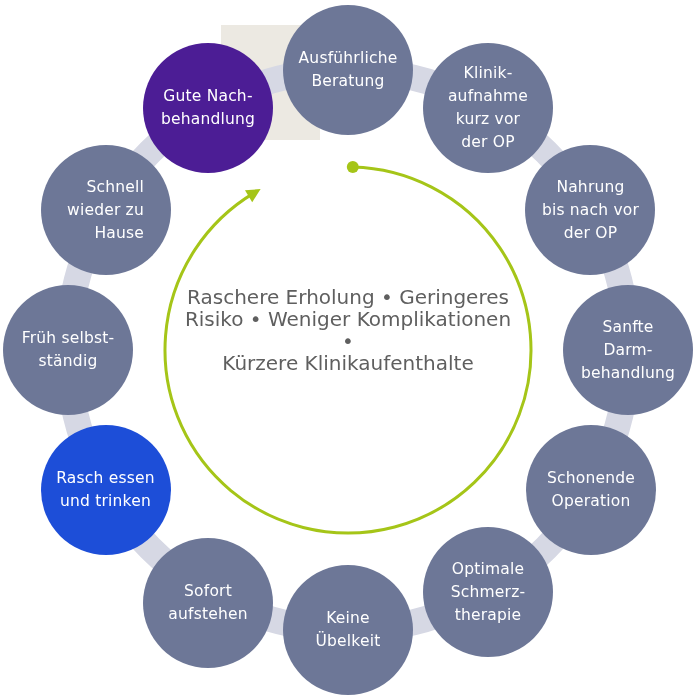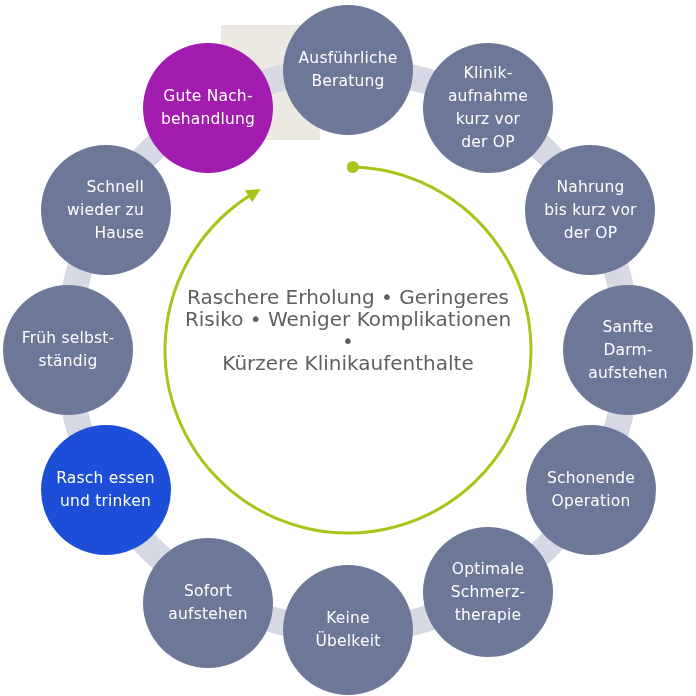--- a/index.html
+++ b/index.html
@@ -23,42 +23,42 @@
   </svg>
 
   <div id="nodes">
       <div class="node" style="left: 283px; top: 5px; background: rgb(109, 119, 151);">Ausführliche
 Beratung</div>
       <div class="node" style="left: 423px; top: 42.5129px; background: rgb(109, 119, 151);">Klinik-
 aufnahme
 kurz vor
 der OP</div>
       <div class="node" style="left: 525.487px; top: 145px; background: rgb(109, 119, 151);">Nahrung
-bis kurz vor
+bis nach vor
 der OP</div>
       <div class="node" style="left: 563px; top: 285px; background: rgb(109, 119, 151);">Sanfte
 Darm-
-aufstehen</div>
+behandlung</div>
       <div class="node" style="left: 526px; top: 425px; background: rgb(109, 119, 151);">Schonende
 Operation</div>
       <div class="node" style="left: 423px; top: 527.487px; background: rgb(109, 119, 151);">Optimale
 Schmerz-
 therapie</div>
       <div class="node" style="left: 283px; top: 565px; background: rgb(109, 119, 151);">Keine
 Übelkeit</div>
       <div class="node" style="left: 143px; top: 538px; background: rgb(109, 119, 151);">Sofort
 aufstehen</div>
       <div class="node" style="left: 40.5129px; top: 425px; background: #1d4ed8;">Rasch essen
 und trinken</div>
       <div class="node" style="left: 3px; top: 285px; background: rgb(109, 119, 151);">Früh selbst-
 ständig</div>
       <div class="node" style="left: 40.5129px; top: 145px; background: rgb(109, 119, 151); text-align: right;">Schnell
 wieder zu
 Hause</div>
-      <div class="node" style="left: 143px; top: 42.5129px; background: #a21caf;">Gute Nach-
+      <div class="node" style="left: 143px; top: 42.5129px; background: #4c1d95;">Gute Nach-
 behandlung</div>
     </div>
 
   <div class="center">
     <div class="sub">Raschere Erholung • Geringeres
 Risiko • Weniger Komplikationen •
 Kürzere Klinikaufenthalte</div>
   </div>
 </div>
 

